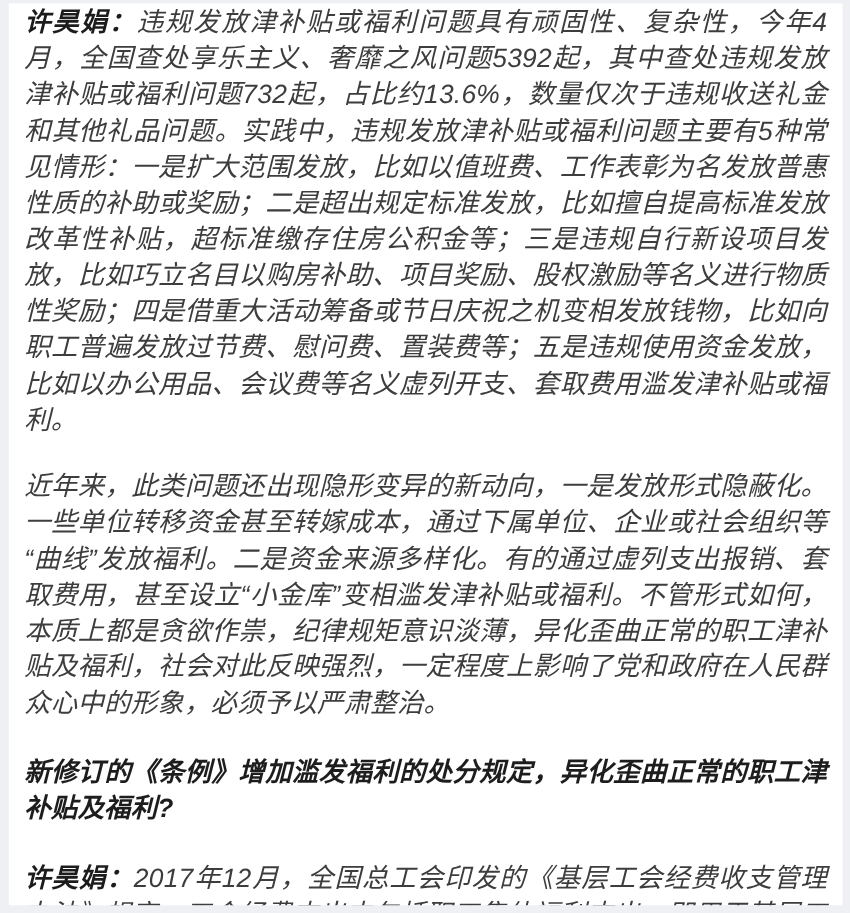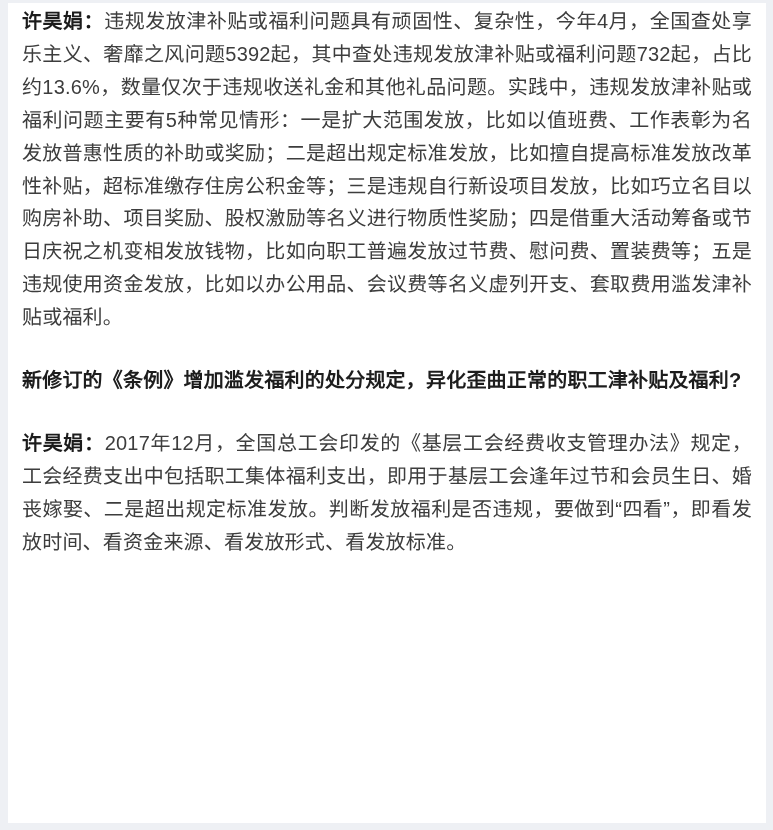--- a/index.html
+++ b/index.html
@@ -25,45 +25,47 @@
     left: 8px;
     right: 7px;
     bottom: 7px;
     background: #ffffff;
     box-sizing: border-box;
     padding: 2px 14px 0 14px;
     overflow: hidden;
   }
   .para {
     margin: 0 0 27px 0;
-    font-size: 20px;
+    font-size: 24px;
     line-height: 32.9px;
     color: #3d3d3d;
     text-align: justify;
     letter-spacing: 0.2px;
     word-break: break-all;
+    font-style: italic;
   }
   .para .speaker {
     font-weight: 700;
     color: #1c1c1c;
   }
   .para.question {
     font-weight: 700;
     color: #1d1d1d;
     margin-top: 30px;
     margin-bottom: 30px;
   }
 </style>
 </head>
 <body>
 
 <div class="page">
   <article class="content">
 
     <p class="para"><strong class="speaker">许昊娟：</strong><span>违规发放津补贴或福利问题具有顽固性、复杂性，今年4月，全国查处享乐主义、奢靡之风问题5392起，其中查处违规发放津补贴或福利问题732起，占比约13.6%，数量仅次于违规收送礼金和其他礼品问题。实践中，违规发放津补贴或福利问题主要有5种常见情形：一是扩大范围发放，比如以值班费、工作表彰为名发放普惠性质的补助或奖励；二是超出规定标准发放，比如擅自提高标准发放改革性补贴，超标准缴存住房公积金等；三是违规自行新设项目发放，比如巧立名目以购房补助、项目奖励、股权激励等名义进行物质性奖励；四是借重大活动筹备或节日庆祝之机变相发放钱物，比如向职工普遍发放过节费、慰问费、置装费等；五是违规使用资金发放，比如以办公用品、会议费等名义虚列开支、套取费用滥发津补贴或福利。</span></p>
 
+    <p class="para"><span>近年来，此类问题还出现隐形变异的新动向，一是发放形式隐蔽化。一些单位转移资金甚至转嫁成本，通过下属单位、企业或社会组织等“曲线”发放福利。二是资金来源多样化。有的通过虚列支出报销、套取费用，甚至设立“小金库”变相滥发津补贴或福利。不管形式如何，本质上都是贪欲作祟，纪律规矩意识淡薄，异化歪曲正常的职工津补贴及福利，社会对此反映强烈，一定程度上影响了党和政府在人民群众心中的形象，必须予以严肃整治。</span></p>
 
     <p class="para question"><span>新修订的《条例》增加滥发福利的处分规定，异化歪曲正常的职工津补贴及福利?</span></p>
 
     <p class="para"><strong class="speaker">许昊娟：</strong><span>2017年12月，全国总工会印发的《基层工会经费收支管理办法》规定，工会经费支出中包括职工集体福利支出，即用于基层工会逢年过节和会员生日、婚丧嫁娶、二是超出规定标准发放。判断发放福利是否违规，要做到“四看”，即看发放时间、看资金来源、看发放形式、看发放标准。</span></p>
 
   </article>
 </div>
 
 </body></html>

